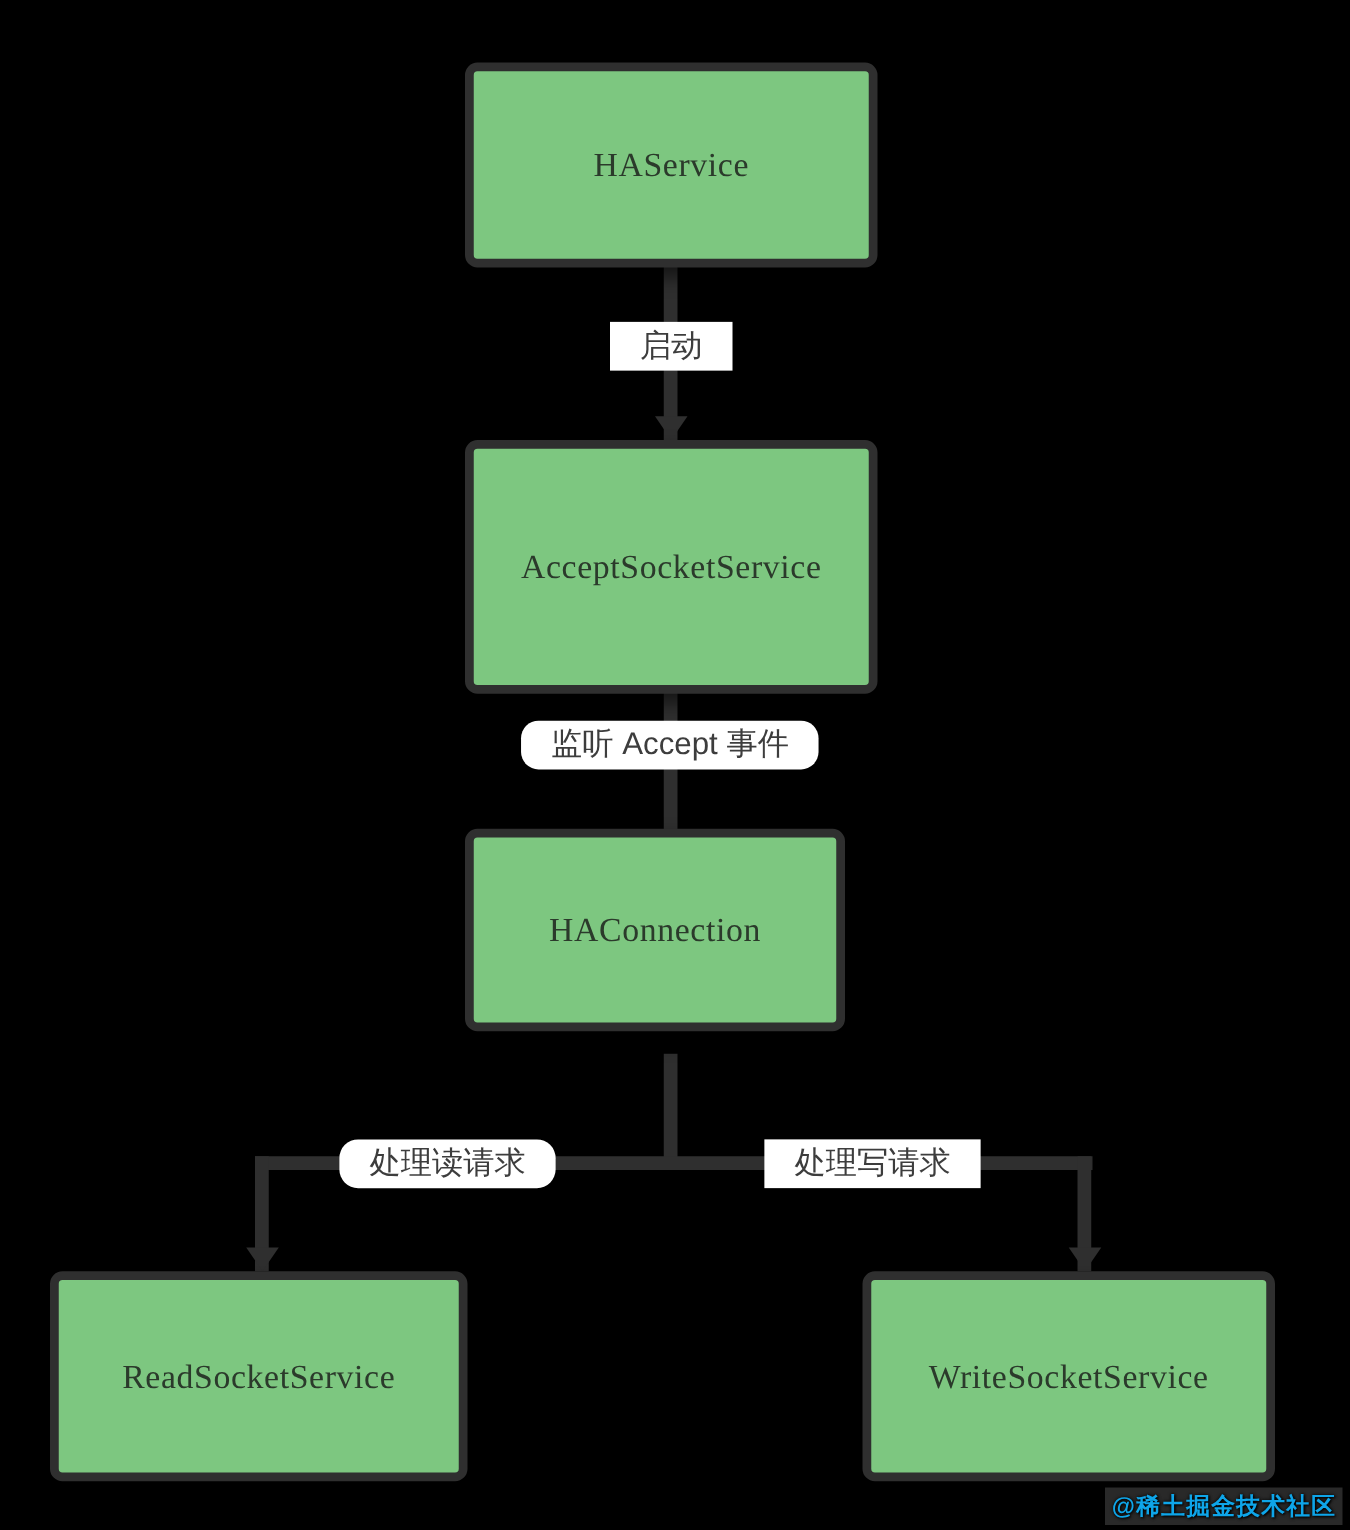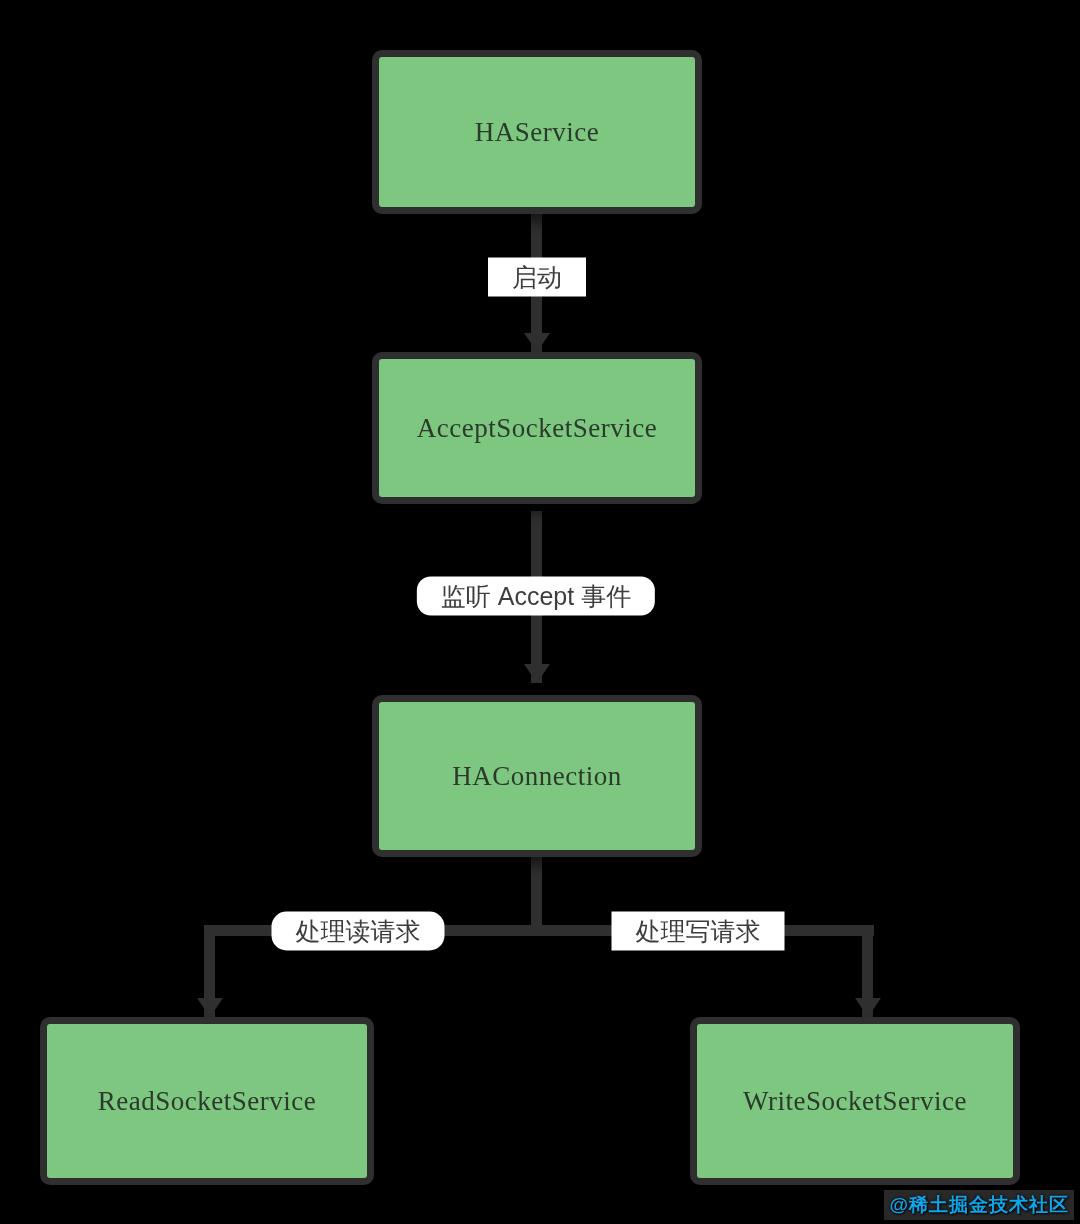--- a/index.html
+++ b/index.html
@@ -28,22 +28,22 @@
     box-shadow: 0 8px 14px rgba(0,0,0,0.55);
   }
   .node .node-label {
     font-family: "Liberation Serif", serif;
     font-size: 27px;
     color: #2B3A2B;
     letter-spacing: 0.5px;
     white-space: nowrap;
   }
   #node-haservice          { left: 372px; top:   38px; width: 330px; height: 164px; margin-top: 12px; }
-  #node-acceptsocketservice{ left: 372px; top:  352px; width: 330px; height: 152px; }
-  #node-haconnection       { left: 372px; top:  695px; width: 330px; height: 162px; }
+  #node-acceptsocketservice{ left: 372px; top:  352px; width: 330px; height: 203px; }
+  #node-haconnection       { left: 372px; top:  663px; width: 304px; height: 162px; }
   #node-readsocketservice  { left:  40px; top: 1017px; width: 334px; height: 168px; }
   #node-writesocketservice { left: 690px; top: 1017px; width: 330px; height: 168px; }
 
   
   .edge-seg {
     position: absolute;
     background: #2F2F2F;
   }
   #edge1-line  { left: 531px; top: 200px; width: 11px; height: 152px; }
   #edge2-line  { left: 531px; top: 511px; width: 11px; height: 172px; }

